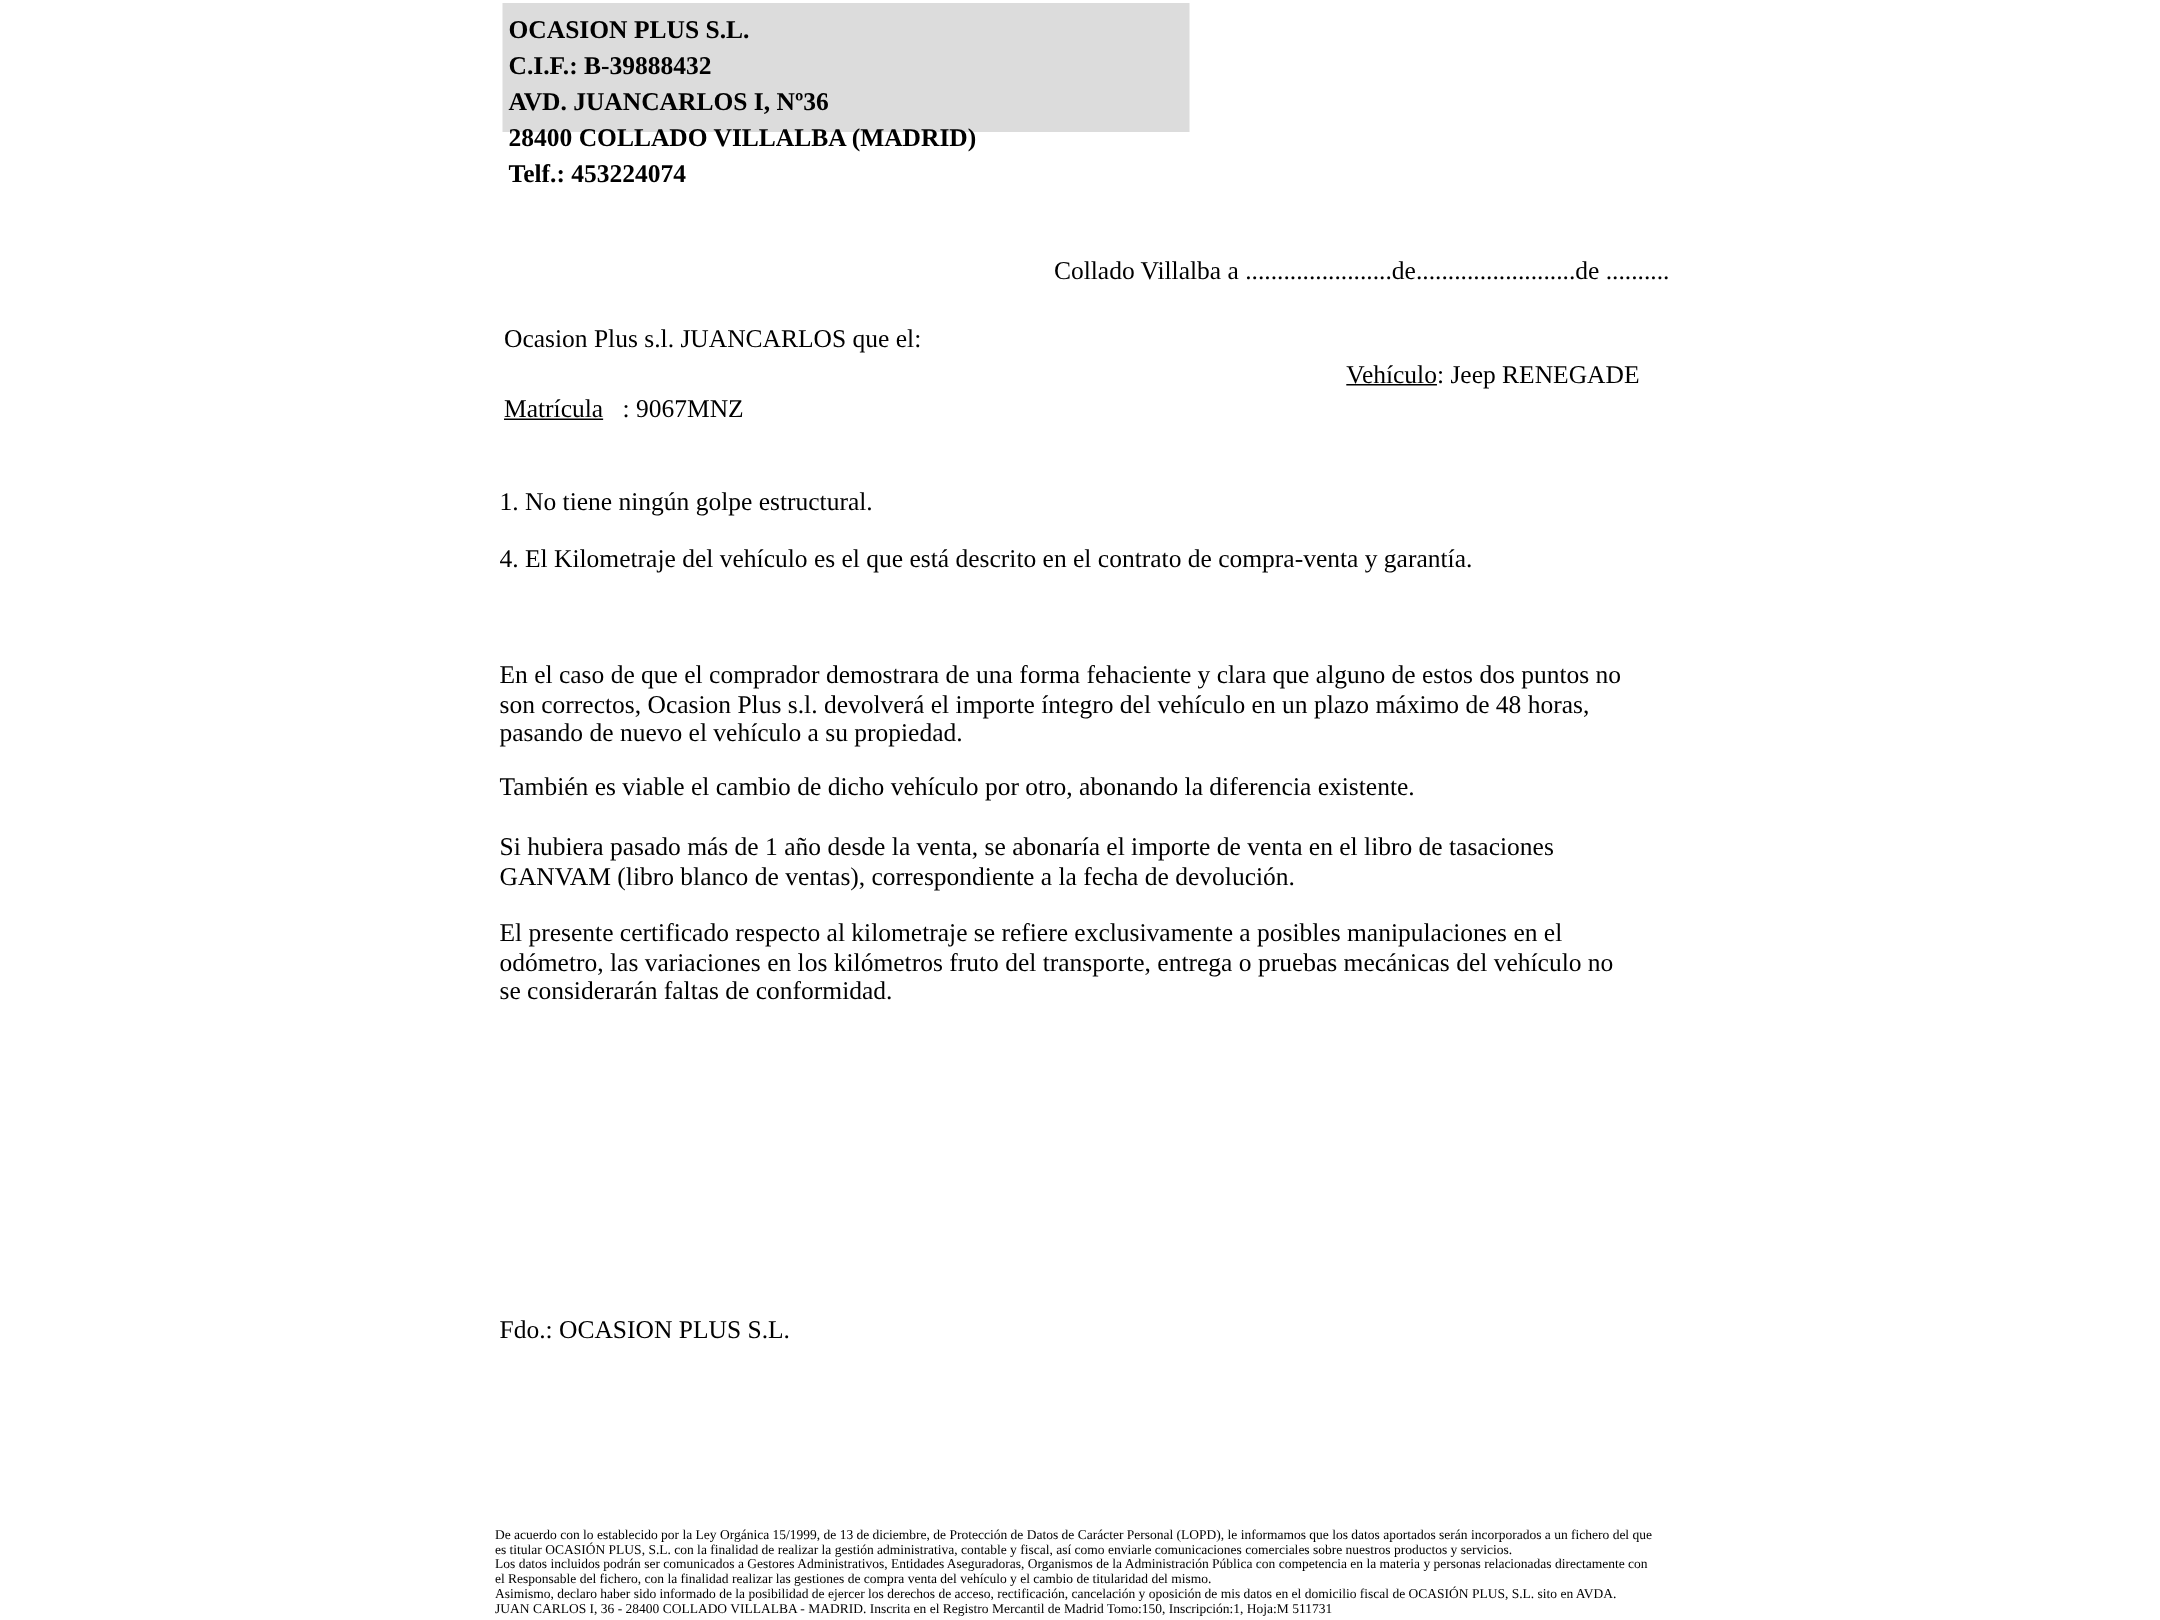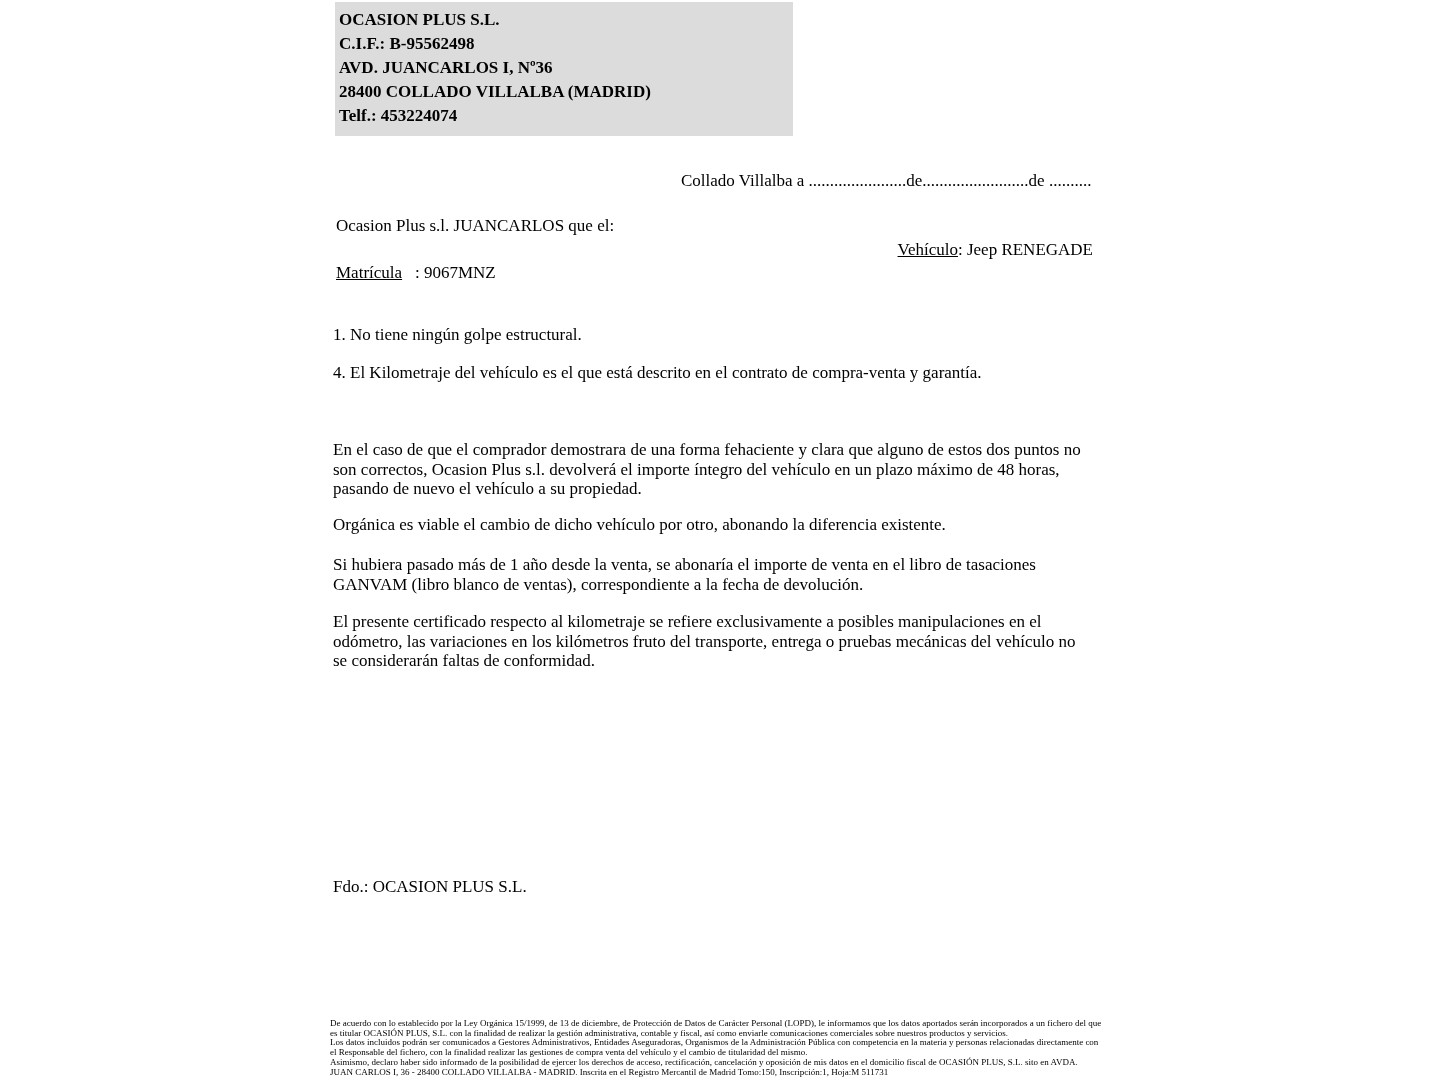--- a/index.html
+++ b/index.html
@@ -14,41 +14,42 @@
     background: #ffffff;
     font-family: "Liberation Serif", "DejaVu Serif", serif;
     color: #000000;
     overflow: hidden;
   }
   .header-box {
     position: absolute;
     left: 335px;
     top: 2px;
     width: 458px;
-    height: 134px;
+    height: 86px;
     background: #dcdcdc;
     box-sizing: border-box;
     padding: 6px 6px 0 4px;
     font-size: 17px;
     font-weight: bold;
     line-height: 24px;
   }
   .content-block {
     position: absolute;
     left: 333px;
     width: 760px;
     font-size: 17px;
     line-height: 19.5px;
   }
   .date-line {
     top: 171px;
     padding-left: 348px;
     box-sizing: border-box;
     width: 780px;
     white-space: nowrap;
+    text-align: right;
   }
   .certify-intro { top: 216px; padding-left: 3px; box-sizing: border-box; }
   .field-row { padding-left: 3px; box-sizing: border-box; }
   .field-row.vehicle { top: 240px; text-align: right; }
   .field-row.plate { top: 263px; }
   .field-label {
     display: inline-block;
     width: 79px;
     text-decoration: underline;
   }
@@ -71,21 +72,21 @@
     margin: 0;
   }
 </style>
 </head>
 <body>
 
 <div class="page">
 
   <div class="header-box">
     <div>OCASION PLUS S.L.</div>
-    <div>C.I.F.: B-95562498</div>
+    <div>C.I.F.: B-39888432</div>
     <div>AVD. JUANCARLOS I, Nº36</div>
     <div>28400 COLLADO VILLALBA (MADRID)</div>
     <div>Telf.: 453224074</div>
   </div>
 
   <div class="content-block date-line">Collado Villalba a .......................de.........................de ..........</div>
 
   <div class="content-block certify-intro">Ocasion Plus s.l. JUANCARLOS que el:</div>
 
   <div class="content-block field-row vehicle">
@@ -93,21 +94,21 @@
   </div>
 
   <div class="content-block field-row plate">
     <span class="field-label">Matrícula</span><span>: 9067MNZ</span>
   </div>
 
   <div class="content-block point-1">1. No tiene ningún golpe estructural.</div>
   <div class="content-block point-2">4. El Kilometraje del vehículo es el que está descrito en el contrato de compra-venta y garantía.</div>
 
   <div class="content-block para-1">En el caso de que el comprador demostrara de una forma fehaciente y clara que alguno de estos dos puntos no son correctos, Ocasion Plus s.l. devolverá el importe íntegro del vehículo en un plazo máximo de 48 horas, pasando de nuevo el vehículo a su propiedad.</div>
-  <div class="content-block para-2">Orgánica es viable el cambio de dicho vehículo por otro, abonando la diferencia existente.</div>
+  <div class="content-block para-2">También es viable el cambio de dicho vehículo por otro, abonando la diferencia existente.</div>
   <div class="content-block para-3">Si hubiera pasado más de 1 año desde la venta, se abonaría el importe de venta en el libro de tasaciones GANVAM (libro blanco de ventas), correspondiente a la fecha de devolución.</div>
   <div class="content-block para-4">El presente certificado respecto al kilometraje se refiere exclusivamente a posibles manipulaciones en el odómetro, las variaciones en los kilómetros fruto del transporte, entrega o pruebas mecánicas del vehículo no se considerarán faltas de conformidad.</div>
 
   <div class="content-block signature">Fdo.: OCASION PLUS S.L.</div>
 
   <div class="legal">
     <p>De acuerdo con lo establecido por la Ley Orgánica 15/1999, de 13 de diciembre, de Protección de Datos de Carácter Personal (LOPD), le informamos que los datos aportados serán incorporados a un fichero del que es titular OCASIÓN PLUS, S.L. con la finalidad de realizar la gestión administrativa, contable y fiscal, así como enviarle comunicaciones comerciales sobre nuestros productos y servicios.</p>
     <p>Los datos incluidos podrán ser comunicados a Gestores Administrativos, Entidades Aseguradoras, Organismos de la Administración Pública con competencia en la materia y personas relacionadas directamente con el Responsable del fichero, con la finalidad realizar las gestiones de compra venta del vehículo y el cambio de titularidad del mismo.</p>
     <p>Asimismo, declaro haber sido informado de la posibilidad de ejercer los derechos de acceso, rectificación, cancelación y oposición de mis datos en el domicilio fiscal de OCASIÓN PLUS, S.L. sito en AVDA. JUAN CARLOS I, 36 - 28400 COLLADO VILLALBA - MADRID. Inscrita en el Registro Mercantil de Madrid Tomo:150, Inscripción:1, Hoja:M 511731</p>
   </div>

